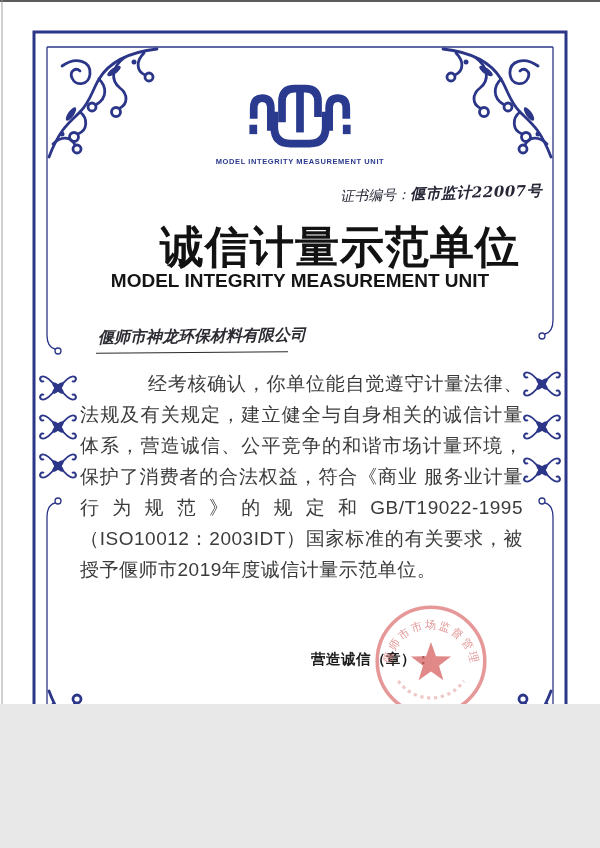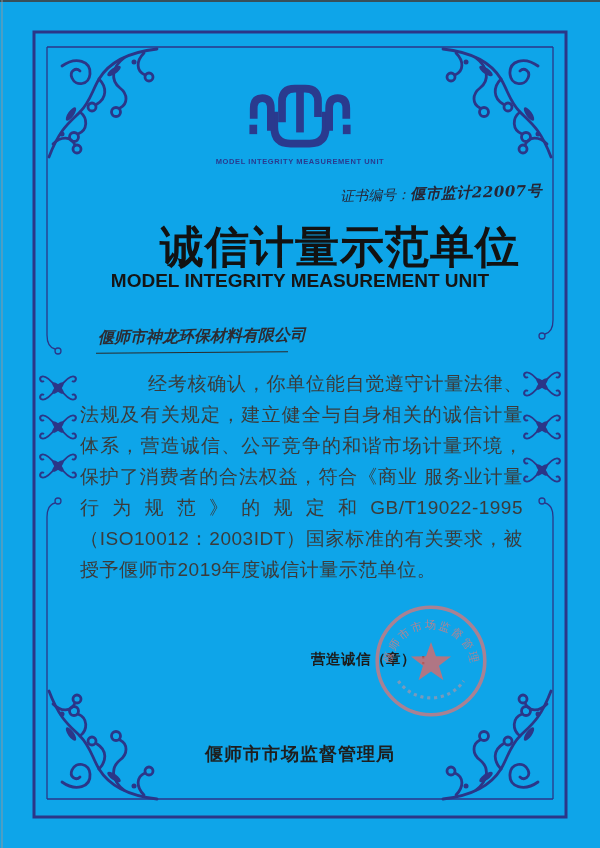--- a/index.html
+++ b/index.html
@@ -1,18 +1,18 @@
 <!DOCTYPE html>
 <html><head>
 <meta charset="utf-8">
 <style>
   html,body{margin:0;padding:0;background:#e8e8e8;}
   .page{
-    position:relative;width:600px;height:848px;margin:0 auto;
-    background:#0ea5e9;overflow:hidden;
+    position:relative;width:600px;height:704px;margin:0 auto;
+    background:#ffffff;overflow:hidden;
     font-family:"Liberation Sans","DejaVu Sans",sans-serif;
   }
   .scan-edge-top{position:absolute;top:0;left:0;right:0;height:2px;background:#3f3f3f;opacity:.85;}
   .scan-edge-left{position:absolute;top:0;bottom:0;left:1px;width:2px;background:#9a9a9a;opacity:.45;}
   .frame-svg{position:absolute;top:0;left:0;}
   .logo-svg{position:absolute;left:240px;top:76px;}
   .logo-caption{
     position:absolute;left:0;top:157px;width:600px;text-align:center;
     font-size:7.5px;font-weight:bold;letter-spacing:.6px;color:#2a3a8e;
   }

